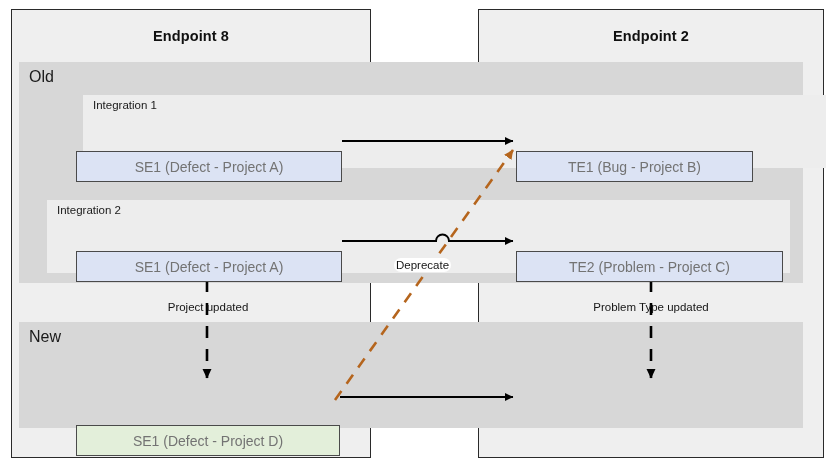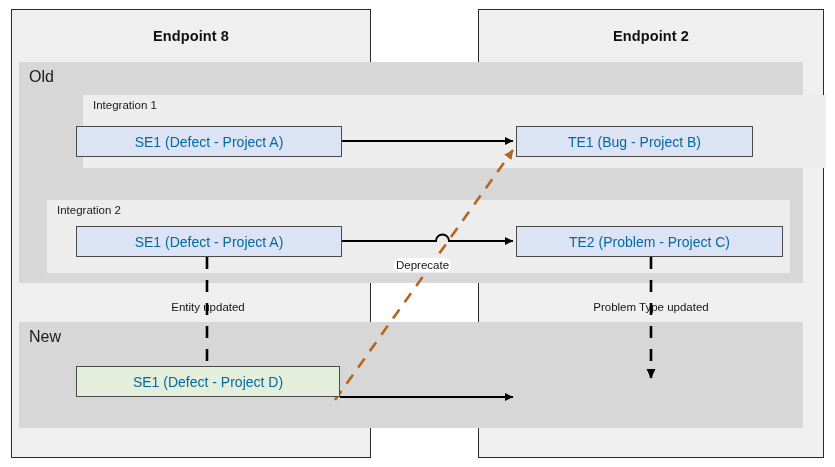--- a/index.html
+++ b/index.html
@@ -66,22 +66,23 @@
   }
 
   
   .entity-box {
     box-sizing: border-box;
     border: 1.3px solid #4a4a4a;
     display: flex;
     align-items: center;
     justify-content: center;
     font-size: 14px;
-    color: #0369a1;
+    color: #737373;
     white-space: nowrap;
+    margin-top: 25px;
   }
   .entity-box.blue  { background: #dce3f4; }
   .entity-box.green { background: #e3efda; }
 
   
   .edge-label {
     position: absolute;
     font-size: 11.5px;
     color: #151515;
     white-space: nowrap;
@@ -158,32 +159,32 @@
   </svg>
 
   <div class="abs entity-box blue" style="left:76px; top:126px; width:266px; height:31px;">
     <span>SE1 (Defect - Project A)</span>
   </div>
 
   <div class="abs entity-box blue" style="left:76px; top:226px; width:266px; height:31px;">
     <span>SE1 (Defect - Project A)</span>
   </div>
 
-  <div class="abs entity-box green" style="left:76px; top:366px; width:264px; height:31px;">
+  <div class="abs entity-box green" style="left:76px; top:400px; width:264px; height:31px;">
     <span>SE1 (Defect - Project D)</span>
   </div>
 
   <div class="abs entity-box blue" style="left:516px; top:126px; width:237px; height:31px;">
     <span>TE1 (Bug - Project B)</span>
   </div>
 
   <div class="abs entity-box blue" style="left:516px; top:226px; width:267px; height:31px;">
     <span>TE2 (Problem - Project C)</span>
   </div>
 
 
   <div class="edge-label boxed" style="left:394px; top:258px;">Deprecate</div>
 
-  <div class="edge-label" style="left:148px; top:301px; width:120px;">Entity updated</div>
+  <div class="edge-label" style="left:148px; top:301px; width:120px;">Project updated</div>
 
   <div class="edge-label" style="left:573px; top:301px; width:156px;">Problem Type updated</div>
 
 </div>
 
 </body></html>

